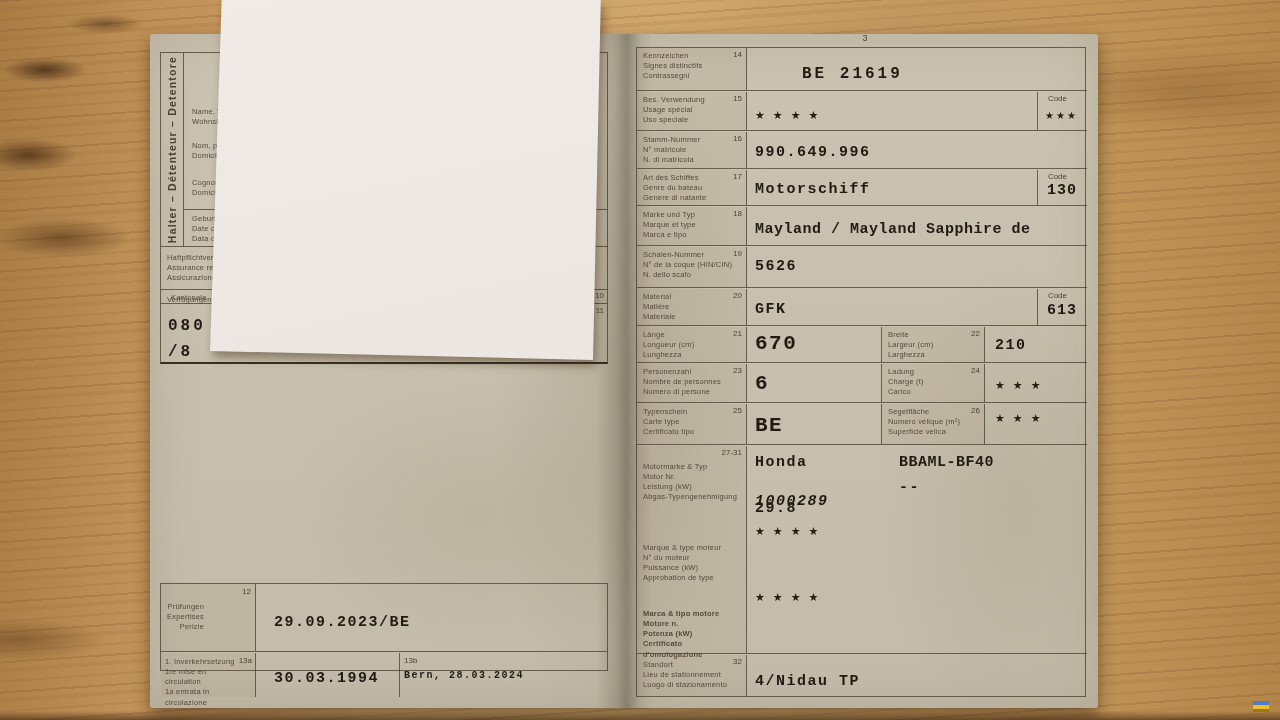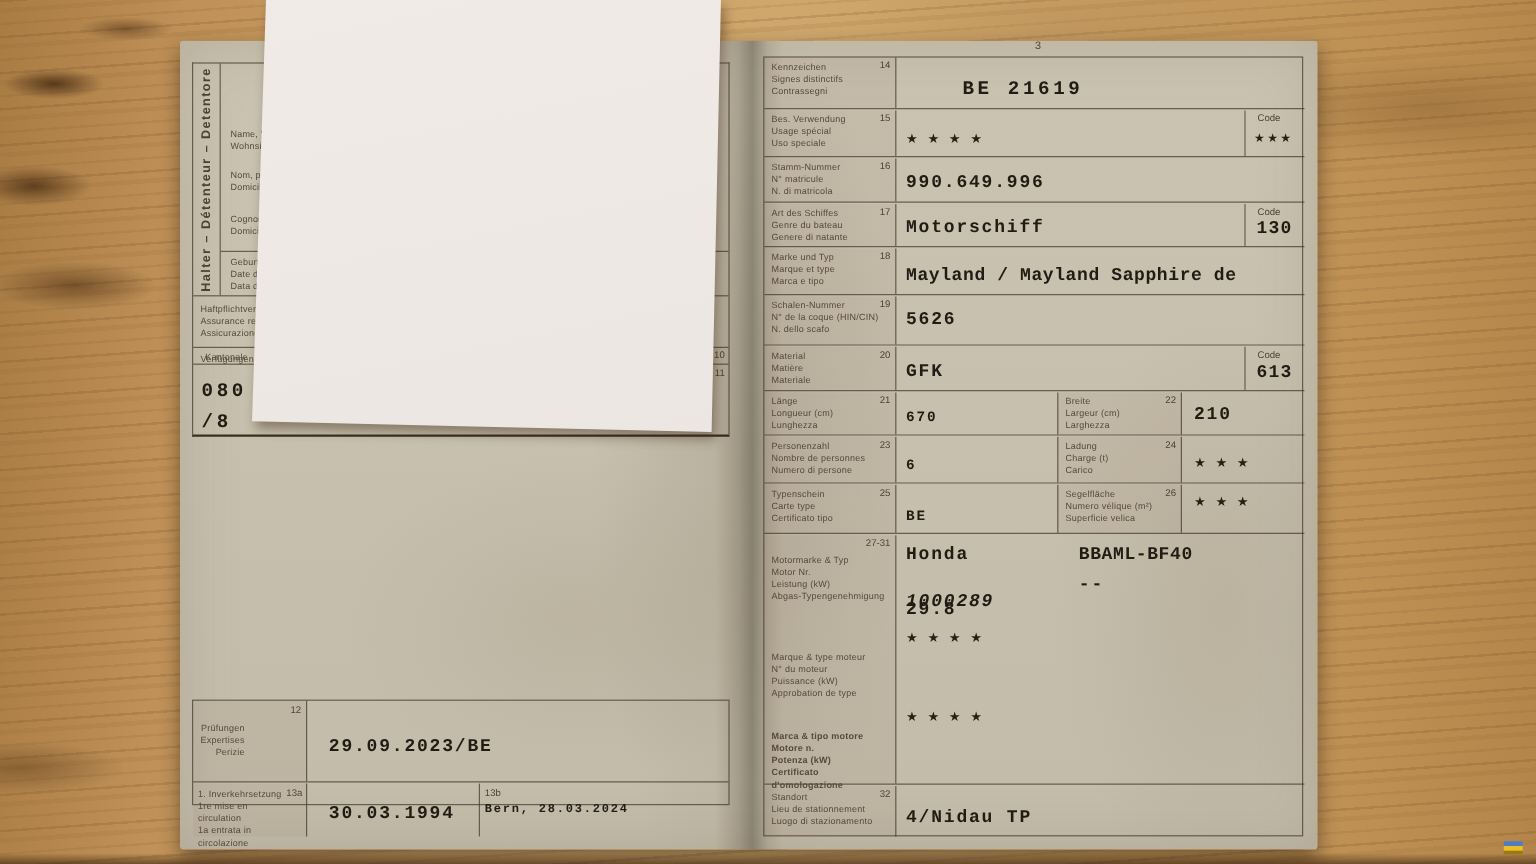--- a/index.html
+++ b/index.html
@@ -80,21 +80,21 @@
   .codecell .code-hd{ position:absolute; right:20px; top:2px; font-size:8px; color:#4e4436; }
   .codecell .typed{ position:absolute; left:9px; bottom:6px; font-size:15px; letter-spacing:1px; }
   .codecell .stars3{ position:absolute; left:7px; bottom:9px; }
   .midlcell{ position:absolute; left:244px; top:0; bottom:0; width:104px;
     border-left:1px solid rgba(62,52,38,.7); border-right:1px solid rgba(62,52,38,.7);
     background:rgba(146,120,95,.10); padding:3px 4px 0 6px; }
   .midlcell .num{ position:absolute; right:4px; top:2px; }
   .midvcell{ position:absolute; left:348px; top:0; bottom:0; right:0; }
   .midvcell .typed{ position:absolute; left:10px; bottom:8px; font-size:15px; letter-spacing:1.5px; }
   .vcell-half{ position:absolute; left:110px; top:0; bottom:0; width:134px; }
-  .vcell-half .typed{ position:absolute; left:8px; bottom:7px; font-size:12px; letter-spacing:1.5px; }
+  .vcell-half .typed{ position:absolute; left:8px; bottom:7px; font-size:21px; letter-spacing:1.5px; }
 
   
   #paper{
     position:absolute; left:0; top:0; width:1280px; height:720px; z-index:5; pointer-events:none;
     filter:drop-shadow(3px 6px 5px rgba(60,38,16,.45));
   }
   #paper .sheet{
     position:absolute; left:0; top:0; width:1280px; height:720px;
     clip-path:polygon(222px -10px, 601px -10px, 593px 360px, 210px 351px);
     background:linear-gradient(168deg,#f0ebe7 0%,#ece6e2 55%,#e6e0dc 100%);

